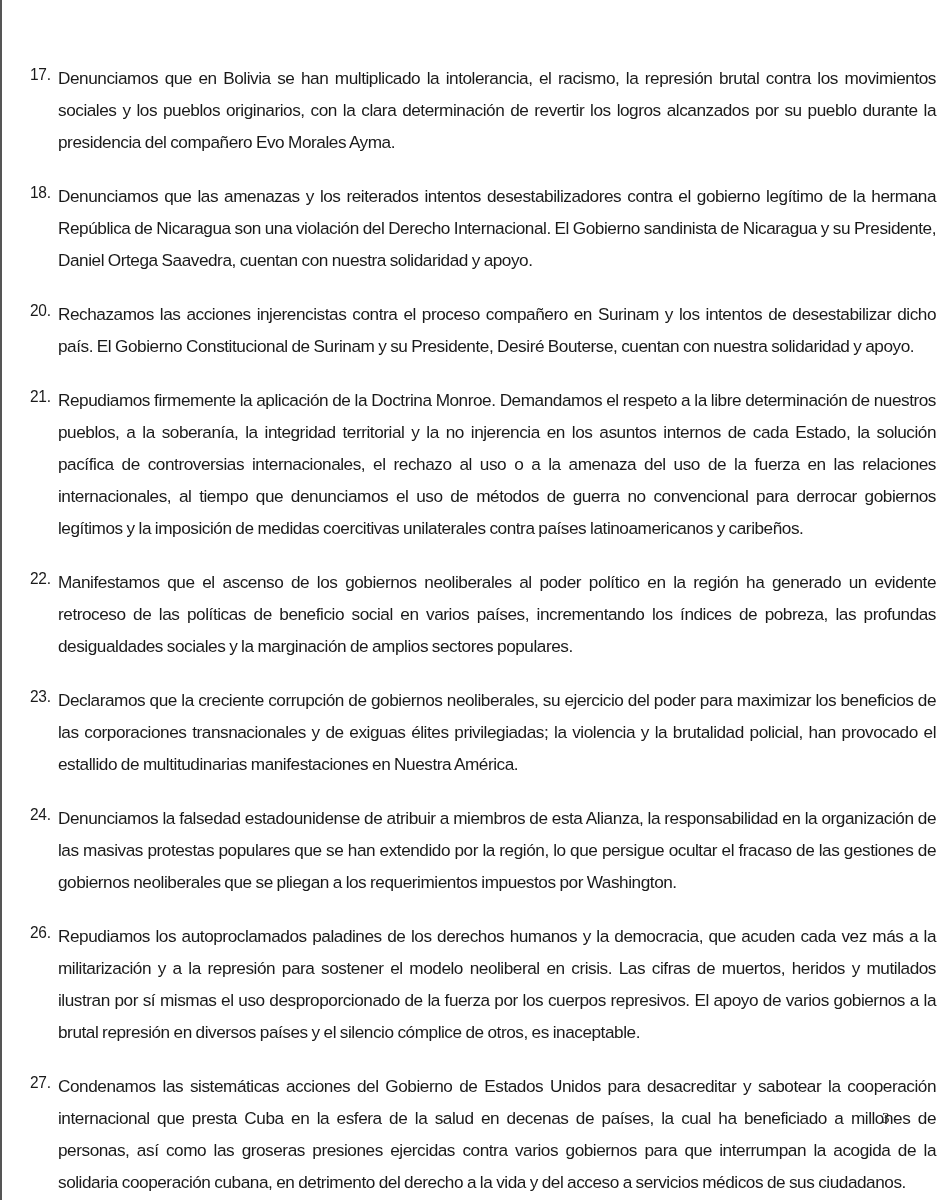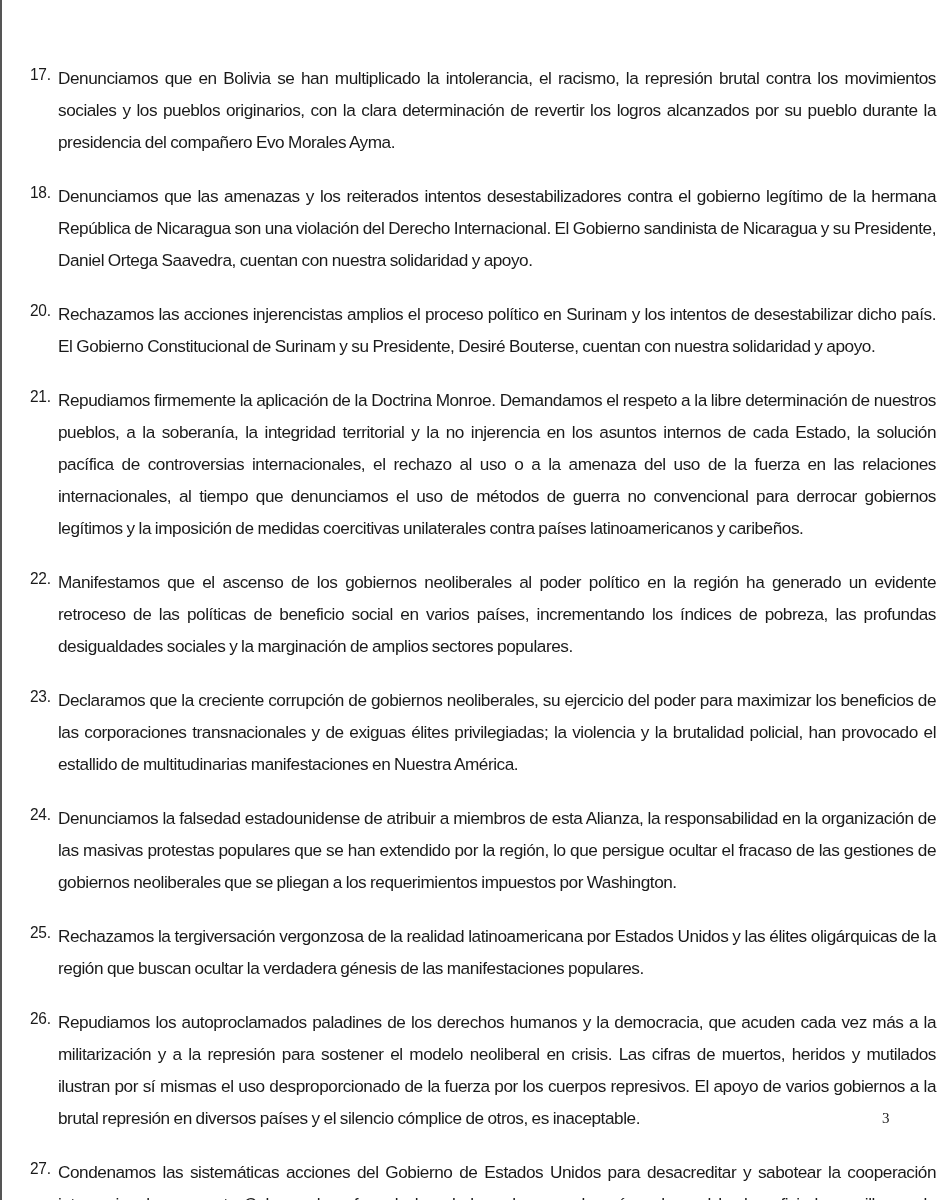--- a/index.html
+++ b/index.html
@@ -68,43 +68,39 @@
   <div class="item">
     <span class="num">17.</span>
     <span class="text">Denunciamos que en Bolivia se han multiplicado la intolerancia, el racismo, la represión brutal contra los movimientos sociales y los pueblos originarios, con la clara determinación de revertir los logros alcanzados por su pueblo durante la presidencia del compañero Evo Morales Ayma.</span>
   </div>
   <div class="item">
     <span class="num">18.</span>
     <span class="text">Denunciamos que las amenazas y los reiterados intentos desestabilizadores contra el gobierno legítimo de la hermana República de Nicaragua son una violación del Derecho Internacional. El Gobierno sandinista de Nicaragua y su Presidente, Daniel Ortega Saavedra, cuentan con nuestra solidaridad y apoyo.</span>
   </div>
   <div class="item">
     <span class="num">20.</span>
-    <span class="text">Rechazamos las acciones injerencistas amplios el proceso político en Surinam y los intentos de desestabilizar dicho país. El Gobierno Constitucional de Surinam y su Presidente, Desiré Bouterse, cuentan con nuestra solidaridad y apoyo.</span>
+    <span class="text">Rechazamos las acciones injerencistas contra el proceso compañero en Surinam y los intentos de desestabilizar dicho país. El Gobierno Constitucional de Surinam y su Presidente, Desiré Bouterse, cuentan con nuestra solidaridad y apoyo.</span>
   </div>
   <div class="item">
     <span class="num">21.</span>
     <span class="text">Repudiamos firmemente la aplicación de la Doctrina Monroe. Demandamos el respeto a la libre determinación de nuestros pueblos, a la soberanía, la integridad territorial y la no injerencia en los asuntos internos de cada Estado, la solución pacífica de controversias internacionales, el rechazo al uso o a la amenaza del uso de la fuerza en las relaciones internacionales, al tiempo que denunciamos el uso de métodos de guerra no convencional para derrocar gobiernos legítimos y la imposición de medidas coercitivas unilaterales contra países latinoamericanos y caribeños.</span>
   </div>
   <div class="item">
     <span class="num">22.</span>
     <span class="text">Manifestamos que el ascenso de los gobiernos neoliberales al poder político en la región ha generado un evidente retroceso de las políticas de beneficio social en varios países, incrementando los índices de pobreza, las profundas desigualdades sociales y la marginación de amplios sectores populares.</span>
   </div>
   <div class="item">
     <span class="num">23.</span>
     <span class="text">Declaramos que la creciente corrupción de gobiernos neoliberales, su ejercicio del poder para maximizar los beneficios de las corporaciones transnacionales y de exiguas élites privilegiadas; la violencia y la brutalidad policial, han provocado el estallido de multitudinarias manifestaciones en Nuestra América.</span>
   </div>
   <div class="item">
     <span class="num">24.</span>
     <span class="text">Denunciamos la falsedad estadounidense de atribuir a miembros de esta Alianza, la responsabilidad en la organización de las masivas protestas populares que se han extendido por la región, lo que persigue ocultar el fracaso de las gestiones de gobiernos neoliberales que se pliegan a los requerimientos impuestos por Washington.</span>
   </div>
   <div class="item">
-    <span class="num">25.</span>
-    <span class="text">Rechazamos la tergiversación vergonzosa de la realidad latinoamericana por Estados Unidos y las élites oligárquicas de la región que buscan ocultar la verdadera génesis de las manifestaciones populares.</span>
-  </div>
-  <div class="item">
     <span class="num">26.</span>
     <span class="text">Repudiamos los autoproclamados paladines de los derechos humanos y la democracia, que acuden cada vez más a la militarización y a la represión para sostener el modelo neoliberal en crisis. Las cifras de muertos, heridos y mutilados ilustran por sí mismas el uso desproporcionado de la fuerza por los cuerpos represivos. El apoyo de varios gobiernos a la brutal represión en diversos países y el silencio cómplice de otros, es inaceptable.</span>
   </div>
   <div class="item">
     <span class="num">27.</span>
     <span class="text">Condenamos las sistemáticas acciones del Gobierno de Estados Unidos para desacreditar y sabotear la cooperación internacional que presta Cuba en la esfera de la salud en decenas de países, la cual ha beneficiado a millones de personas, así como las groseras presiones ejercidas contra varios gobiernos para que interrumpan la acogida de la solidaria cooperación cubana, en detrimento del derecho a la vida y del acceso a servicios médicos de sus ciudadanos.</span>
   </div>
 </div>
 
 <div class="page-number">3</div>

